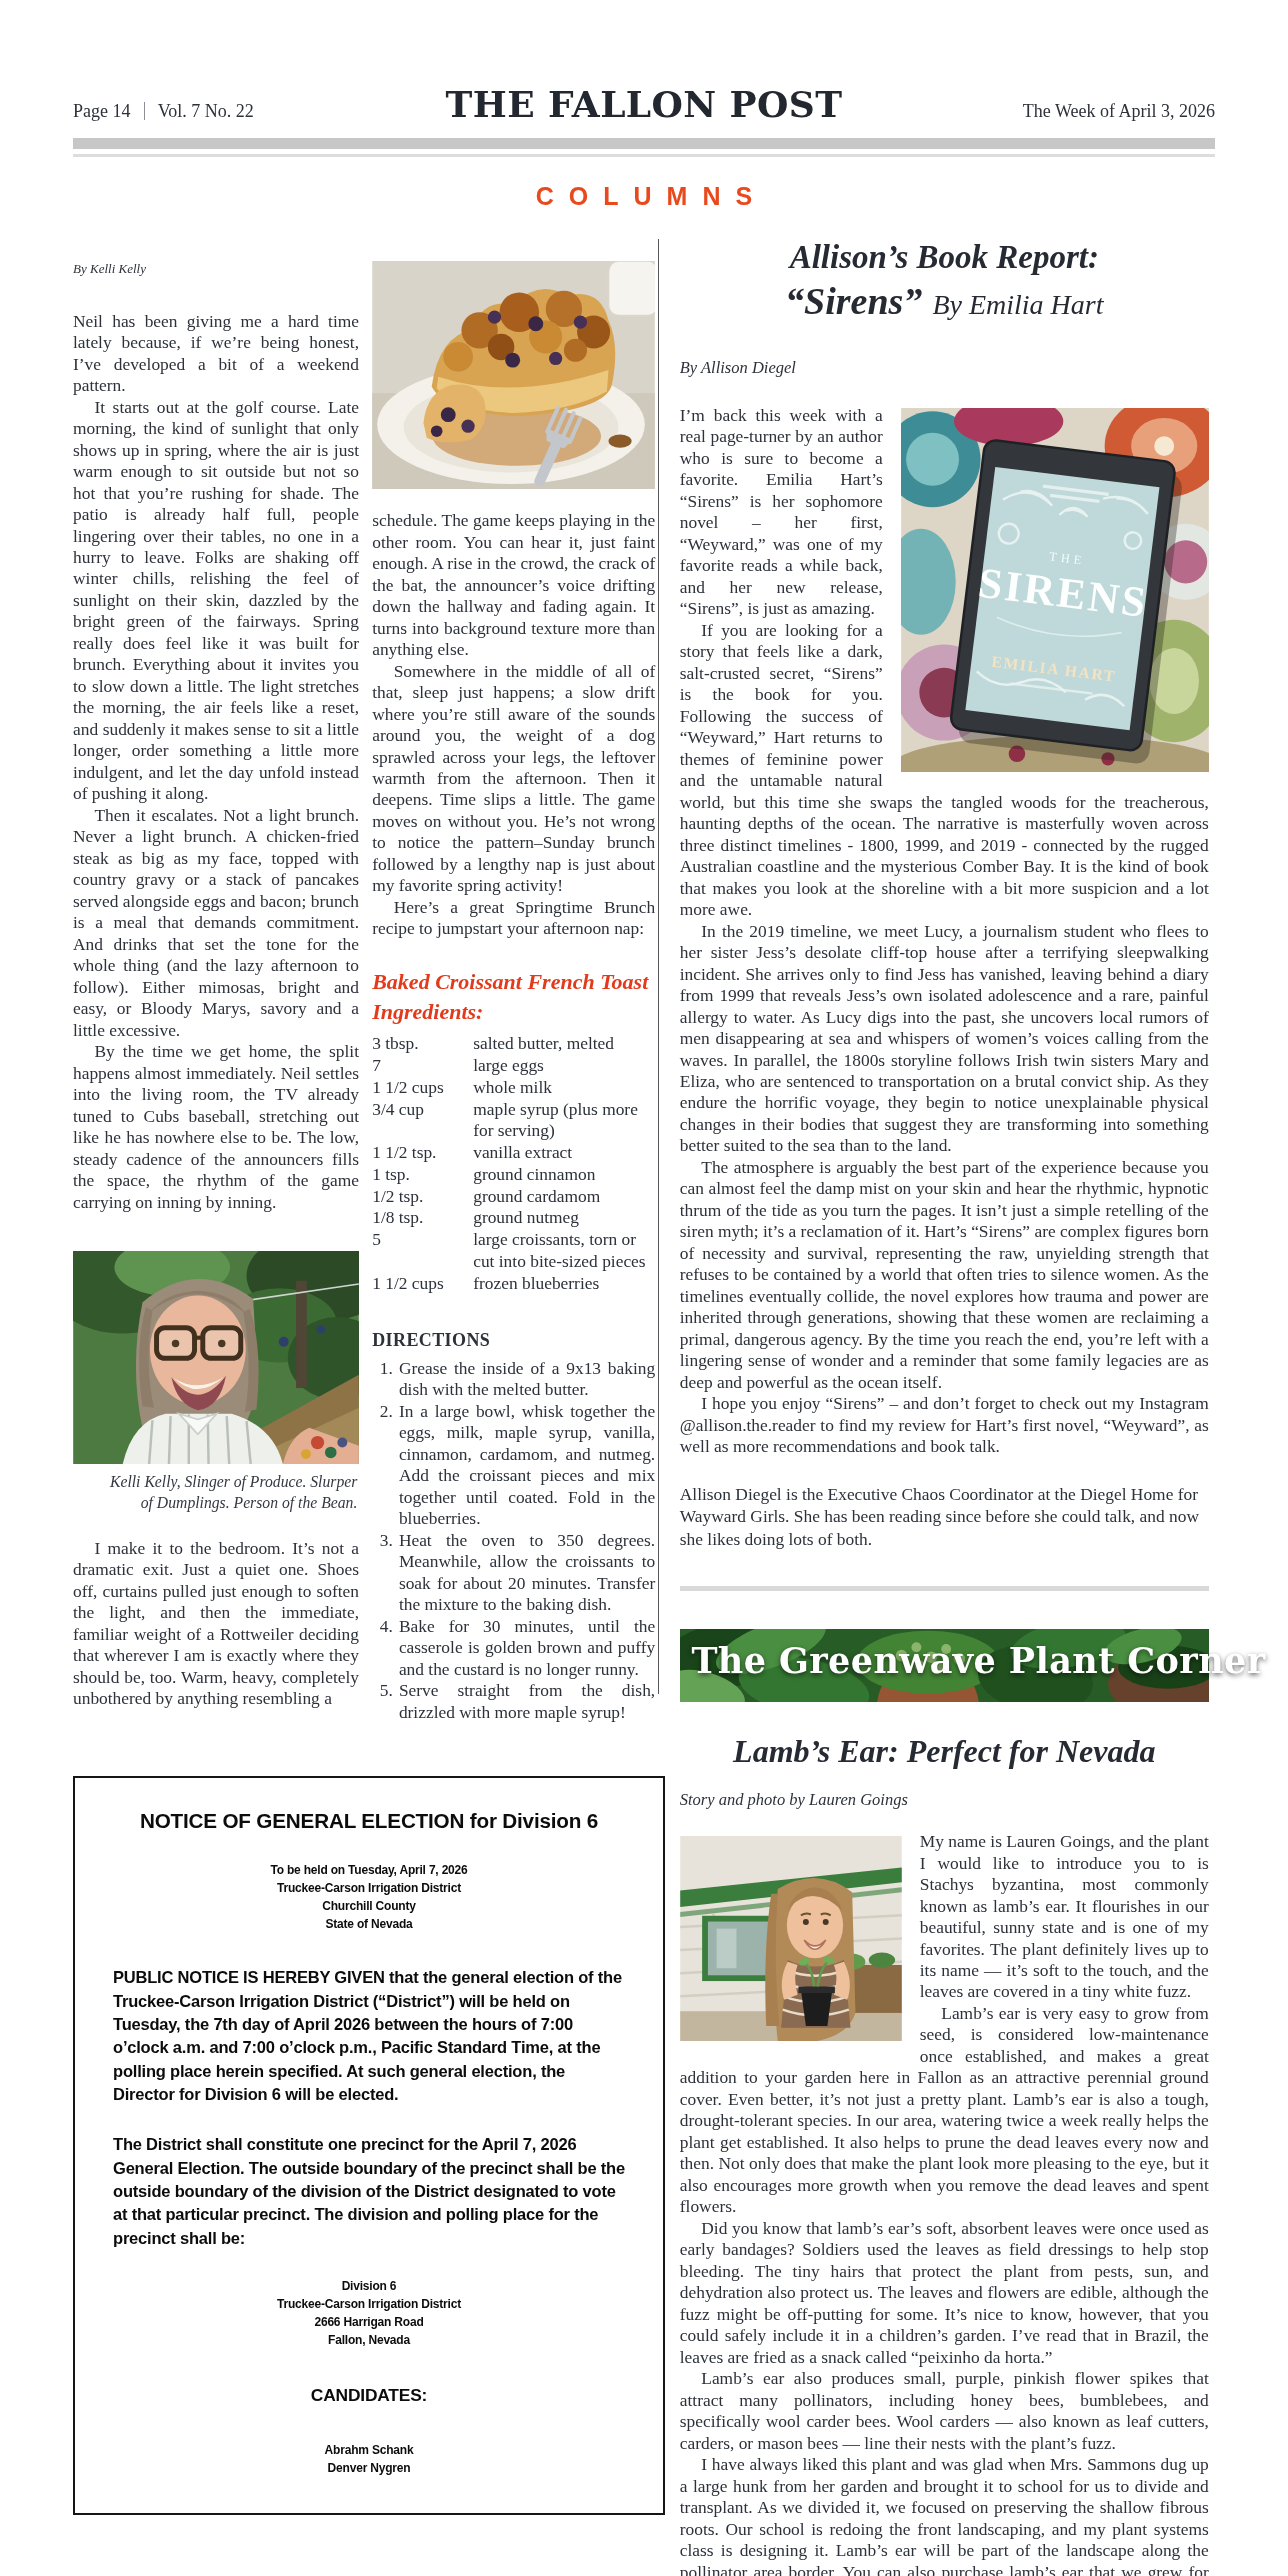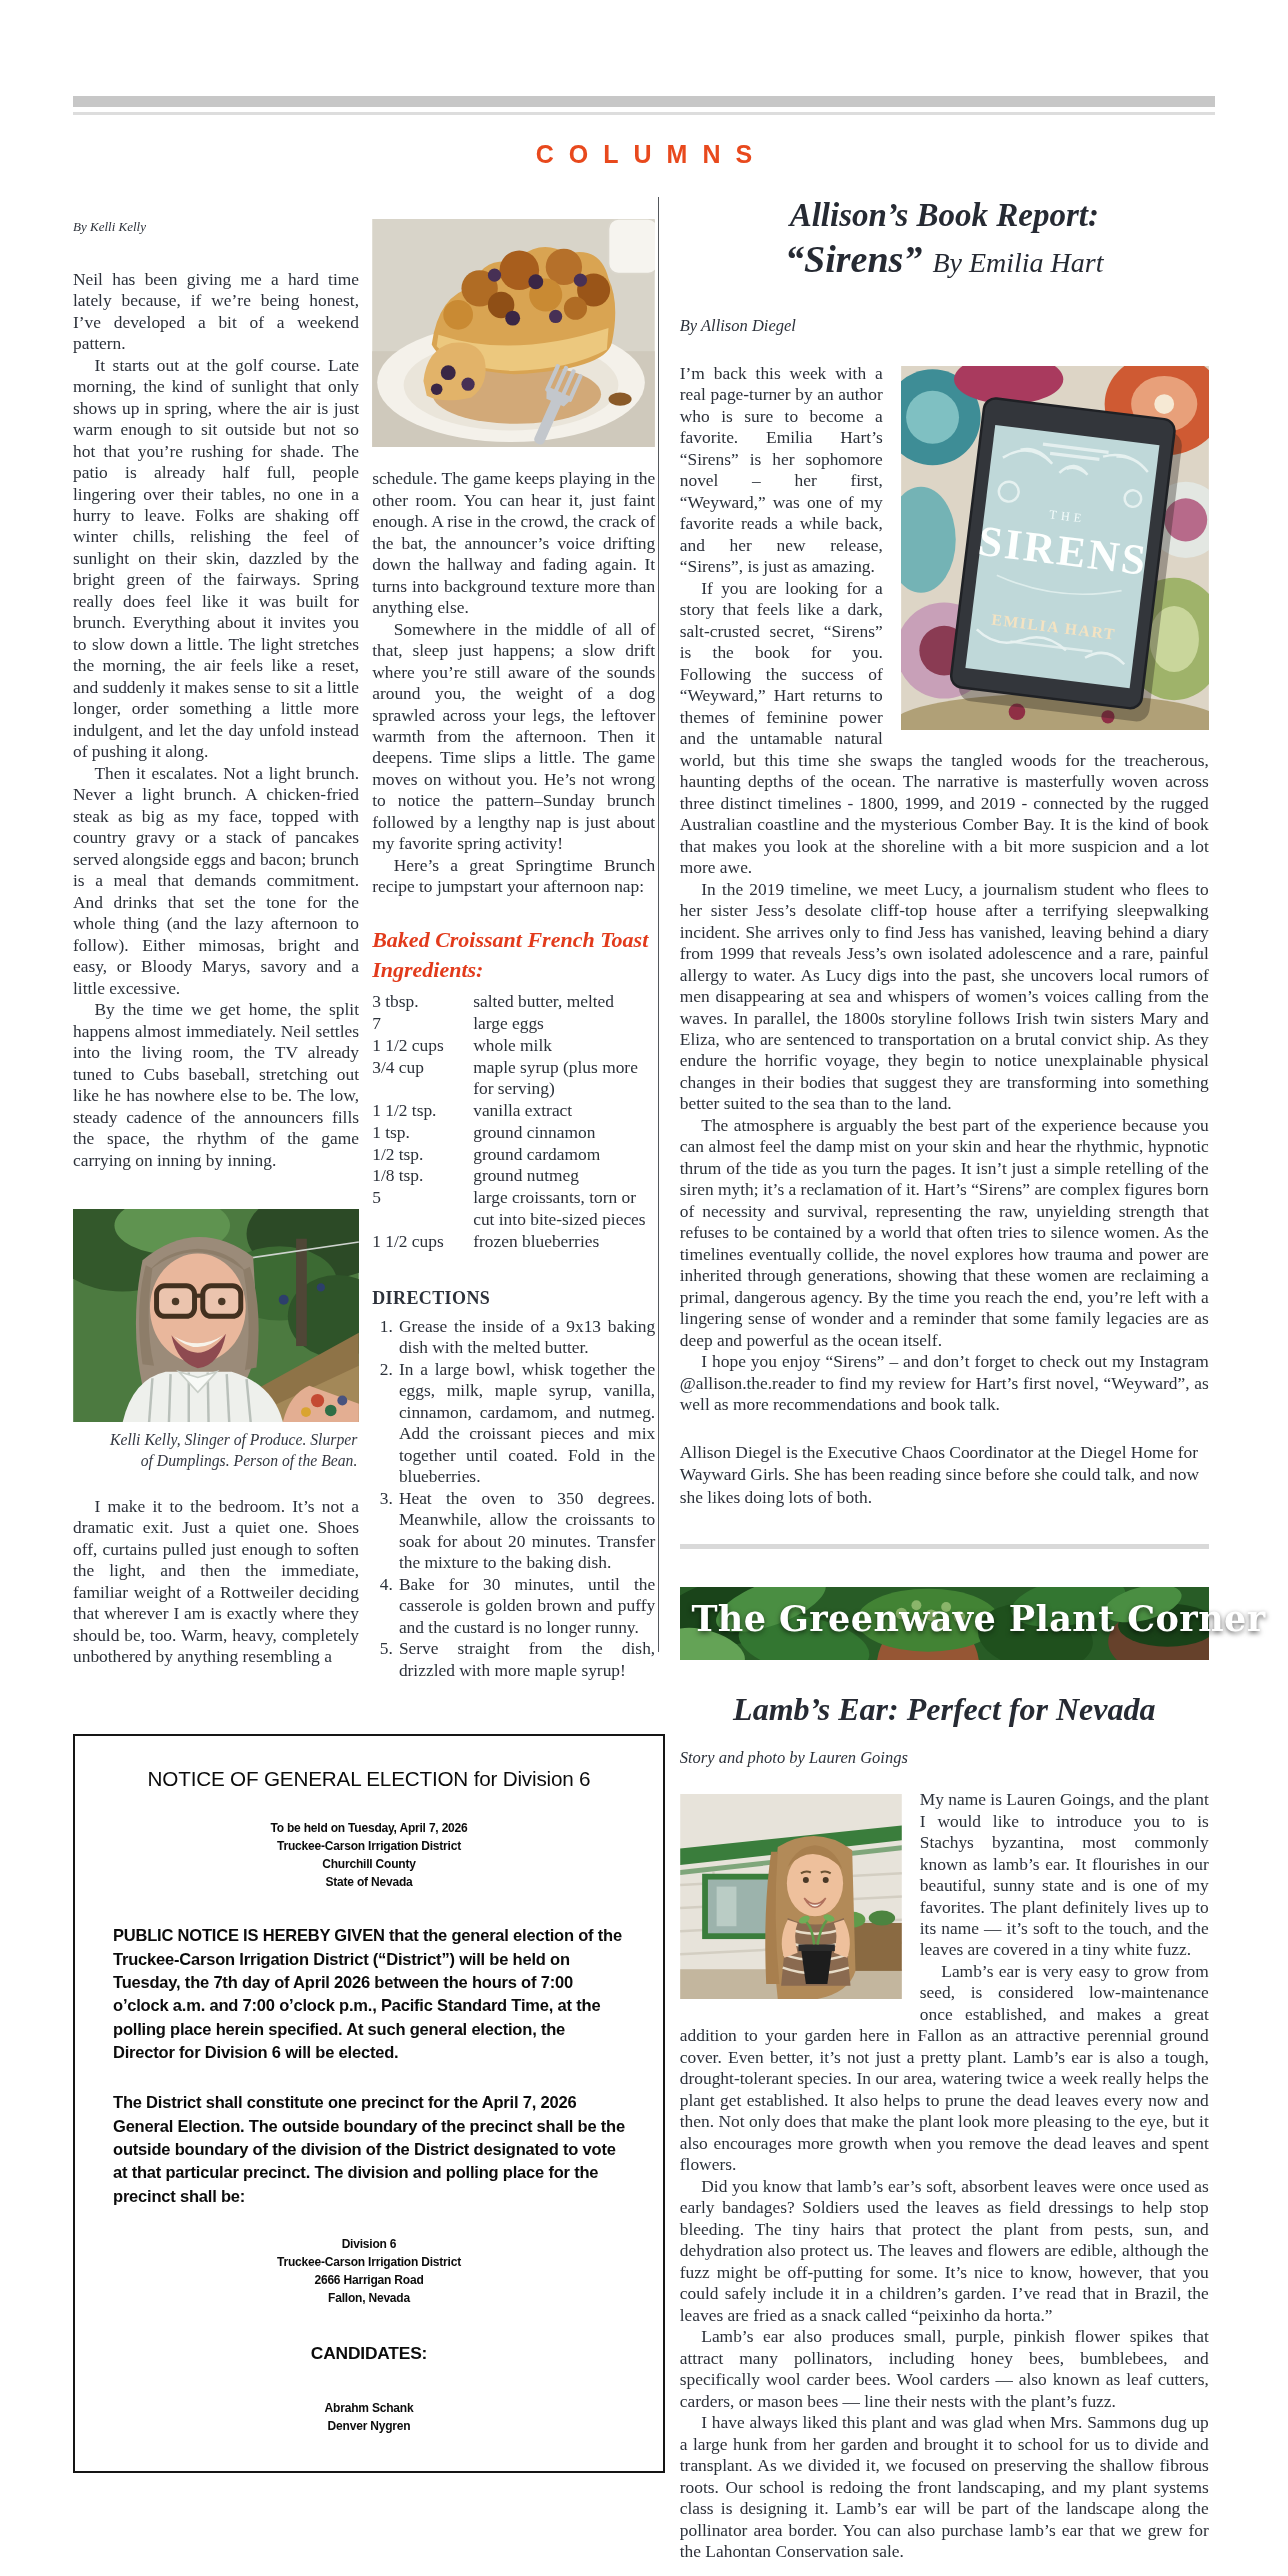--- a/index.html
+++ b/index.html
@@ -50,21 +50,21 @@
   .ing-row{display:flex;font-size:17.4px;line-height:1.25}
   .ing-qty{flex:none;width:101px}
   .ing-item{flex:1}
   .directions-label{font-weight:bold;font-size:18px;margin-top:36px;letter-spacing:0.4px}
   .directions{margin:6.6px 0 0;padding-left:25px;font-size:17.4px;line-height:1.235}
   .directions li{padding-left:1.7px;text-align:justify}
 
   
   .notice{margin-top:53px;width:592px;border:2.5px solid #151515;padding:31px 38px 36px;
           font-family:"Liberation Sans",sans-serif;color:#0c0c0c}
-  .notice-heading{text-align:center;font-weight:normal;font-size:20.7px;letter-spacing:-0.2px}
+  .notice-heading{text-align:center;font-weight:bold;font-size:20.7px;letter-spacing:-0.2px}
   .notice-center div{text-align:center;font-weight:bold;font-size:12px;line-height:1.5;letter-spacing:-0.2px}
   .notice-intro{margin-top:28px}
   .notice-body{margin-top:33px}
   .notice-body p{font-weight:bold;font-size:16.5px;line-height:1.42;letter-spacing:-0.2px;margin:0 0 26.5px;text-indent:0}
   .notice-place{margin-top:3.3px}
   .notice-cand-label{text-align:center;font-weight:bold;font-size:17.4px;margin-top:36px;letter-spacing:-0.2px}
   .notice-cands{margin-top:35px}
 
   
   .b-title1{margin:0;text-align:center;font-size:33px;font-style:italic;font-weight:bold;color:#262a33}
@@ -86,20 +86,27 @@
   .p-title{margin:31px 0 0;text-align:center;font-size:32px;font-style:italic;font-weight:bold;color:#262a33}
   .p-byline{font-style:italic;font-size:16.5px;margin-top:20px}
   .p-body{margin-top:21.5px}
   .plant-fig{float:left;width:222px;height:205px;margin:5px 18px 6.6px 0}
 </style>
 </head>
 <body>
 
 <div class="page">
 
+  <header class="masthead">
+    <div class="mast-left">
+      <span>Page 14</span><span class="mast-sep"></span><span>Vol. 7  No. 22</span>
+    </div>
+    <div class="mast-title">THE FALLON POST</div>
+    <div class="mast-right">The Week of April 3, 2026</div>
+  </header>
   <div class="rule-thick"></div>
   <div class="rule-thin"></div>
 
   <div class="section-label">COLUMNS</div>
 
   <div class="main">
 
     <div class="col-left">
 
       <div class="k-cols">

